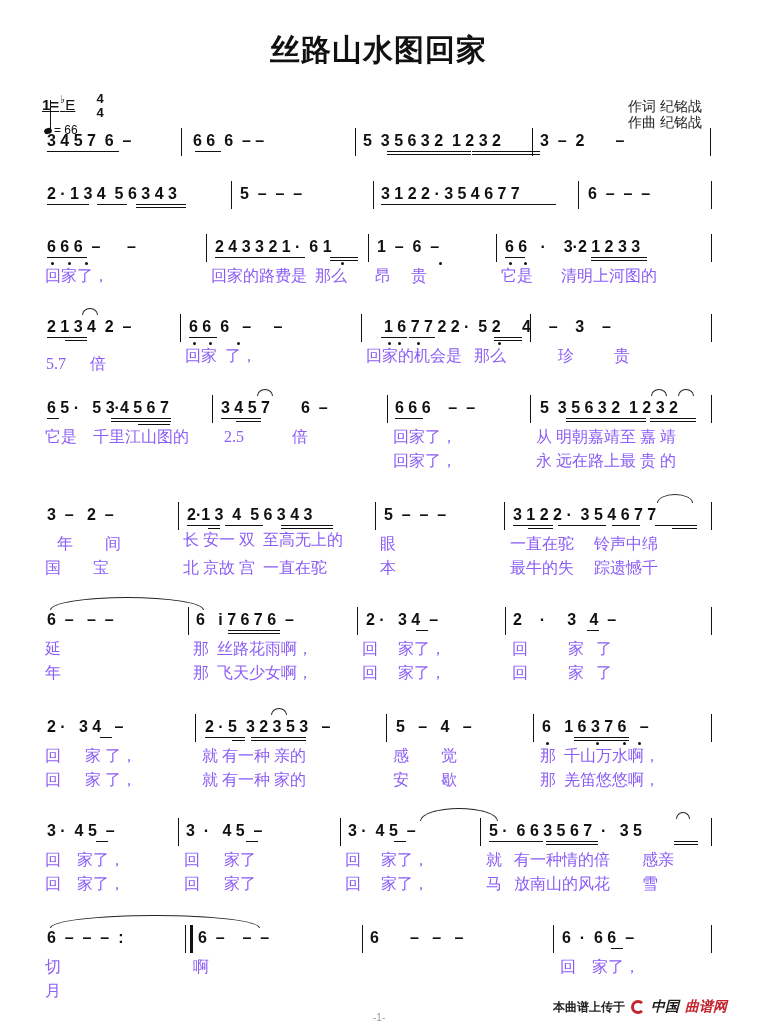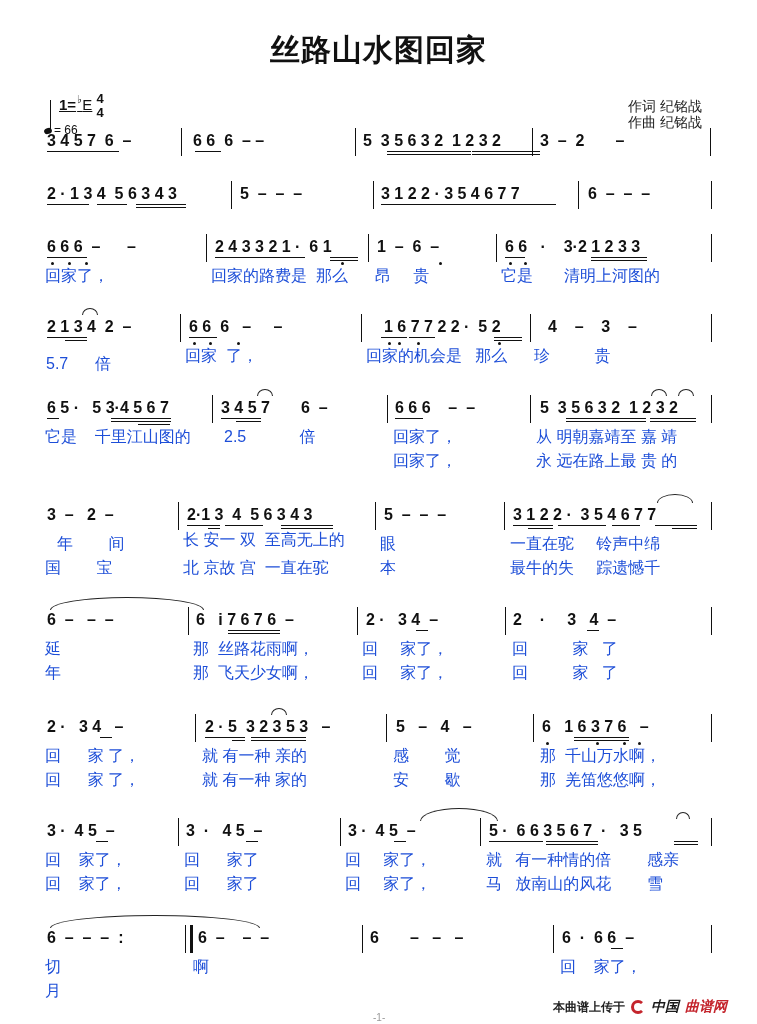--- a/index.html
+++ b/index.html
@@ -1,34 +1,34 @@
 <!DOCTYPE html>
 <html><head>
 <meta charset="utf-8">
 <style>
   html, body { margin:0; padding:0; background:#ffffff; }
   body { width:757px; height:1024px; position:relative; overflow:hidden;
          font-family:"Liberation Sans", "DejaVu Sans", sans-serif; color:#111; }
   .title { position:absolute; left:0; width:757px; top:30px; text-align:center;
            font-size:30px; font-weight:bold; letter-spacing:1px; font-family:"DejaVu Sans", sans-serif; }
-  .key { position:absolute; left:59px; top:96px; font-size:15px; font-weight:bold;text-decoration:underline; }
+  .key { position:absolute; left:42px; top:96px; font-size:15px; font-weight:bold;text-decoration:underline; }
   .key .flat { font-size:11px; position:relative; top:-7px; margin-left:1px; }
   .key .E { font-weight:normal; }
   .timesig { position:absolute; left:93px; top:92px; width:14px; text-align:center;
              font-size:13px; font-weight:bold; line-height:14px; }
   .tempo { position:absolute; left:44px; top:123px; font-size:12px; }
   .tempo .note { display:inline-block; width:8px; height:6px; background:#111; border-radius:50%;
                  transform:rotate(-20deg); margin-right:2px; }
   .tempo-stem { position:absolute; left:50px; top:100px; width:1px; height:30px; background:#111; }
   .credits { position:absolute; right:55px; top:98px; font-size:14px; line-height:16px; color:#222; text-align:left; }
   .system { position:absolute; left:0; width:757px; }
   .notes { position:absolute; top:0; height:24px; font-size:16px; font-weight:bold; white-space:pre; }
   .ul { position:absolute; height:1px; background:#111; }
   .bar { position:absolute; width:1px; background:#111; }
-  .lyric { position:absolute; font-size:16px; white-space:pre; font-family:Liberation Sans, sans-serif; font-weight:normal; color:#1d4ed8; }
+  .lyric { position:absolute; font-size:16px; white-space:pre; font-family:Liberation Serif, serif; font-weight:normal; color:#8b5cf6; }
   .dot { position:absolute; width:3px; height:3px; background:#111; border-radius:50%; }
   .slur { position:absolute; border:1px solid #222; border-bottom:none; border-radius:50% 50% 0 0 / 100% 100% 0 0; }
   .repeat-bar { position:absolute; width:3px; background:#111; }
   .footer { position:absolute; right:30px; top:998px; font-size:12px; font-weight:bold; color:#222; display:flex; align-items:center; gap:6px; }
   .logo-mark { width:14px; height:14px; border-radius:50%; border:3px solid #c4242c; border-right-color:transparent; box-sizing:border-box; }
   .logo-text-a { color:#1a1a1a; font-style:italic; font-size:14px; }
   .logo-text-b { color:#c4242c; font-style:italic; font-size:14px; }
   .pagenum { position:absolute; left:373px; top:1012px; font-size:10px; color:#999; }
 </style>
 </head>
@@ -115,40 +115,40 @@
 </div>
 
 <div class="system" style="top:318px;">
   <div class="slur" style="left:82px;top:-10px;width:14px;height:6px;"></div>
   <span class="notes" style="left:47px;">2 1 3 4  2  –</span>
   <div class="bar" style="left:180px;top:-4px;height:28px;"></div>
   <span class="notes" style="left:189px;">6 6  6   –     –</span>
   <div class="bar" style="left:361px;top:-4px;height:28px;"></div>
   <span class="notes" style="left:384px;">1 6 7 7 2 2 ·  5 2</span>
   <div class="bar" style="left:530px;top:-4px;height:28px;"></div>
-  <span class="notes" style="left:548px;text-align:center;">4    –    3    –</span>
+  <span class="notes" style="left:522px;text-align:center;">4    –    3    –</span>
   <div class="bar" style="left:711px;top:-4px;height:28px;"></div>
   <div class="ul" style="left:47px;top:19px;width:40px;"></div>
   <div class="ul" style="left:65px;top:22px;width:22px;"></div>
   <div class="ul" style="left:189px;top:19px;width:28px;"></div>
   <div class="ul" style="left:381px;top:19px;width:26px;"></div>
   <div class="ul" style="left:409px;top:19px;width:26px;"></div>
   <div class="ul" style="left:494px;top:19px;width:28px;"></div>
   <div class="ul" style="left:494px;top:22px;width:28px;"></div>
   <div class="dot" style="left:193px;top:24px;"></div>
   <div class="dot" style="left:209px;top:24px;"></div>
   <div class="dot" style="left:237px;top:24px;"></div>
   <div class="dot" style="left:388px;top:24px;"></div>
   <div class="dot" style="left:398px;top:24px;"></div>
   <div class="dot" style="left:417px;top:24px;"></div>
   <div class="dot" style="left:498px;top:24px;"></div>
   <span class="lyric" style="left:46px;top:28px;margin-top:8px;">5.7      倍</span>
   <span class="lyric" style="left:185px;top:28px;">回家  了，</span>
   <span class="lyric" style="left:366px;top:28px;">回家的机会是   那么</span>
-  <span class="lyric" style="left:534px;top:28px;">珍          贵</span>
+  <span class="lyric" style="left:558px;top:28px;">珍          贵</span>
 </div>
 
 <div class="system" style="top:399px;">
   <span class="notes" style="left:47px;">6 5 ·   5 3·4 5 6 7</span>
   <div class="bar" style="left:212px;top:-4px;height:28px;"></div>
   <div class="slur" style="left:257px;top:-10px;width:14px;height:6px;"></div>
   <span class="notes" style="left:221px;">3 4 5 7       6  –</span>
   <div class="bar" style="left:387px;top:-4px;height:28px;"></div>
   <span class="notes" style="left:395px;">6 6 6    –  –</span>
   <div class="bar" style="left:530px;top:-4px;height:28px;"></div>

